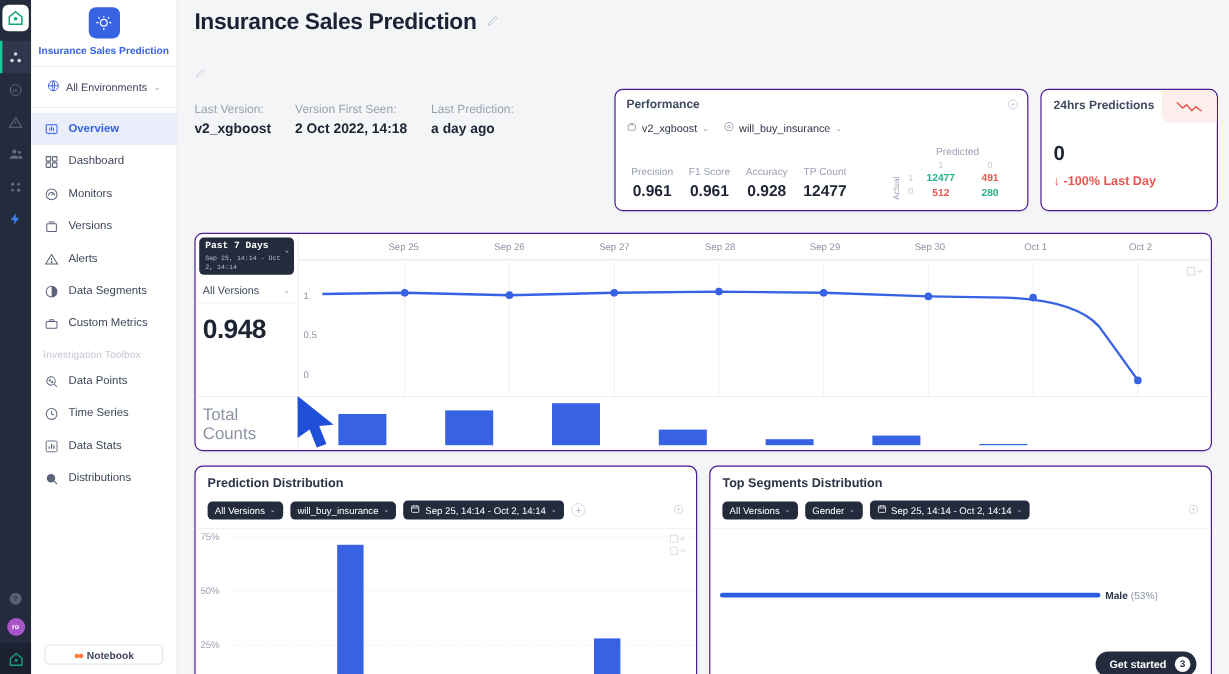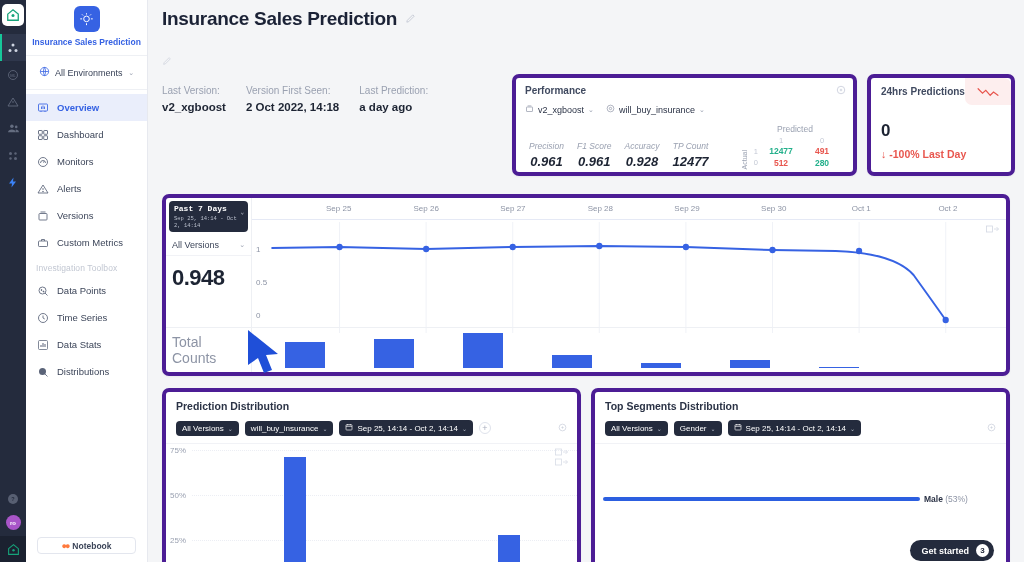--- a/index.html
+++ b/index.html
@@ -89,33 +89,33 @@
   .pencil { color: #b9bfcc; font-size: 11px; }
   .top-cols { display: flex; gap: 10px; padding: 0 14px; }
   .desc-col { width: 340px; flex: 0 0 340px; padding-top: 16px; }
   .desc-row { display:flex; align-items:flex-start; gap:6px;}
   .desc { font-size: 11.5px; color: #2b3346; line-height: 1.45; font-weight: 600; max-width: 252px;}
   .meta-row { display: flex; gap: 20px; margin-top: 17px; }
   .meta-k { font-size: 10px; color: #9aa1b1; margin-bottom: 5px; }
   .meta-v { font-size: 11.5px; color: #1d2433; font-weight: bold; }
 
   .card {
-    background: #fff; border-radius: 7px; border: 4px solid #4c1d95;
+    background: #fff; border-radius: 7px; border: 1px solid #4c1d95;
     box-shadow: 0 1px 2px rgba(30,40,70,.05);
   }
   .perf-card { width: 345px; flex: 0 0 345px; height: 102px; position: relative; padding: 7px 9px; }
   .card-title { font-size: 10px; color: #404a60; font-weight: bold; }
   .perf-chips { display: flex; gap: 12px; margin-top: 8px; }
   .chip-light {
     display: flex; align-items: center; gap: 4px; font-size: 9px; color: #3c4559;
   }
   .chip-light .cv { color: #2b3346; }
   .caret { color: #9aa1b1; font-size: 7px; }
   .perf-body { display: flex; align-items: flex-end; margin-top: 9px; }
-  .metrics { display: flex; gap: 13px; flex: 1; padding-left: 4px; font-style: italic;}
+  .metrics { display: flex; gap: 13px; flex: 1; padding-left: 4px;}
   .metric { text-align: center; }
   .metric .mk { font-size: 8.5px; color: #9aa1b1; margin-bottom: 3px; }
   .metric .mv { font-size: 13px; font-weight: bold; color: #1d2433; }
   .cm { display: flex; align-items: flex-end; gap: 2px; padding-right: 4px;}
   .cm-actual {
     writing-mode: vertical-rl; transform: rotate(180deg);
     font-size: 7px; color: #9aa1b1; padding-bottom: 4px;
   }
   .cm-grid { }
   .cm-pred { font-size: 8.5px; color: #9aa1b1; text-align: center; margin-bottom: 2px;}
@@ -315,35 +315,44 @@
             <circle cx="12" cy="12" r="9"></circle>
             <path d="M7 14a5 5 0 0 1 10 0"></path>
             <path d="M12 13l3-2.5"></path>
           </svg>
       </span>
       <span>Monitors</span>
     </div>
     <div class="nav-item">
       <span class="ico">
         <svg width="12" height="12" viewBox="0 0 24 24" fill="none" stroke="#5a6378" stroke-width="1.7">
+            <rect x="4" y="7" width="16" height="13" rx="1.5"></rect>
+            <path d="M7 4h10"></path>
+          </svg>
+      </span>
+      <span>Versions</span>
+    </div>
+    <div class="nav-item">
+      <span class="ico">
+        <svg width="12" height="12" viewBox="0 0 24 24" fill="none" stroke="#5a6378" stroke-width="1.7">
             <path d="M12 4 22 20H2z"></path>
             <path d="M12 10v4"></path>
             <circle cx="12" cy="17" r=".7" fill="#5a6378"></circle>
           </svg>
       </span>
       <span>Alerts</span>
     </div>
     <div class="nav-item">
       <span class="ico">
-        <svg width="12" height="12" viewBox="0 0 24 24" fill="none" stroke="#5a6378" stroke-width="1.7">
-            <rect x="4" y="7" width="16" height="13" rx="1.5"></rect>
-            <path d="M7 4h10"></path>
-          </svg>
-      </span>
-      <span>Versions</span>
+        <svg width="12" height="12" viewBox="0 0 24 24">
+            <circle cx="12" cy="12" r="9" fill="none" stroke="#5a6378" stroke-width="1.7"></circle>
+            <path d="M12 3a9 9 0 0 1 0 18z" fill="#5a6378"></path>
+          </svg>
+      </span>
+      <span>Data Segments</span>
     </div>
     <div class="nav-item">
       <span class="ico">
         <svg width="12" height="12" viewBox="0 0 24 24" fill="none" stroke="#5a6378" stroke-width="1.7">
             <rect x="3" y="8" width="18" height="11" rx="1.5"></rect>
             <path d="M9 8V5h6v3"></path>
           </svg>
       </span>
       <span>Custom Metrics</span>
     </div>

